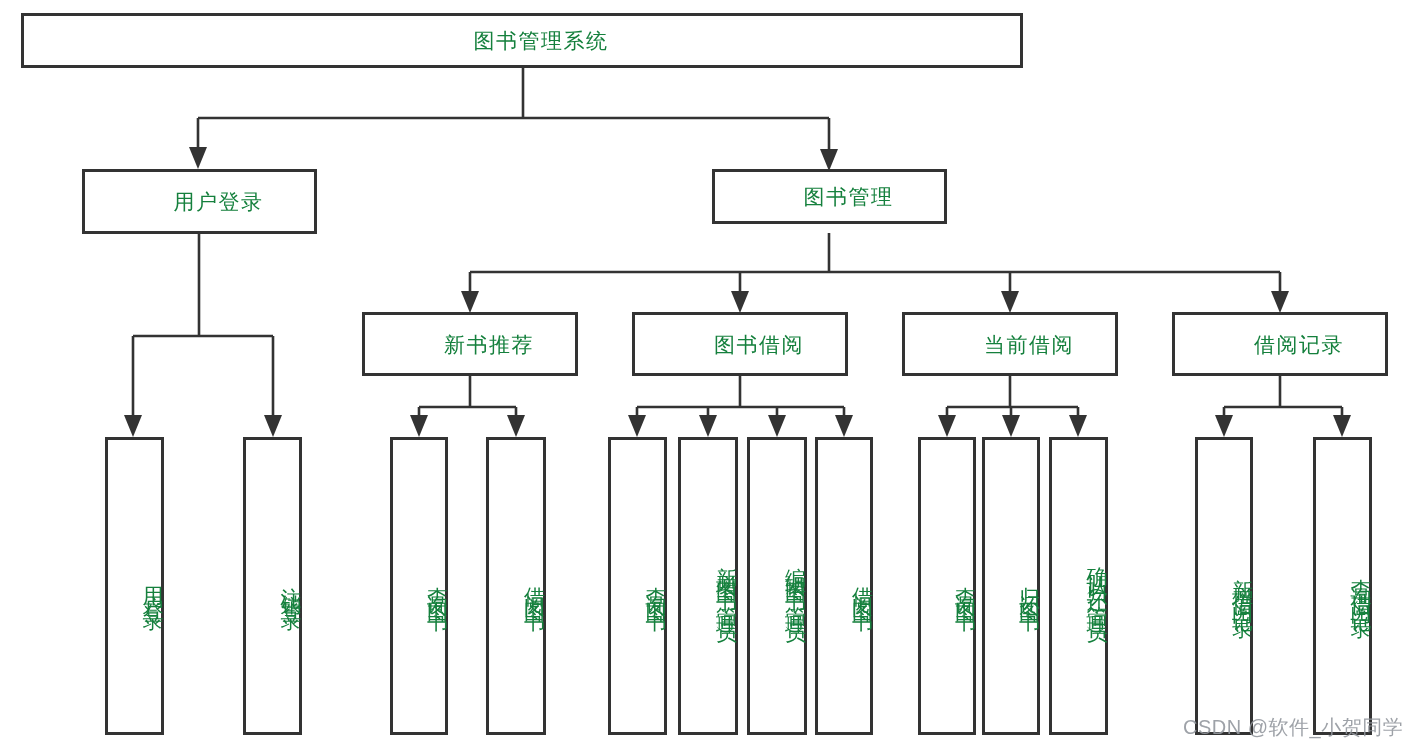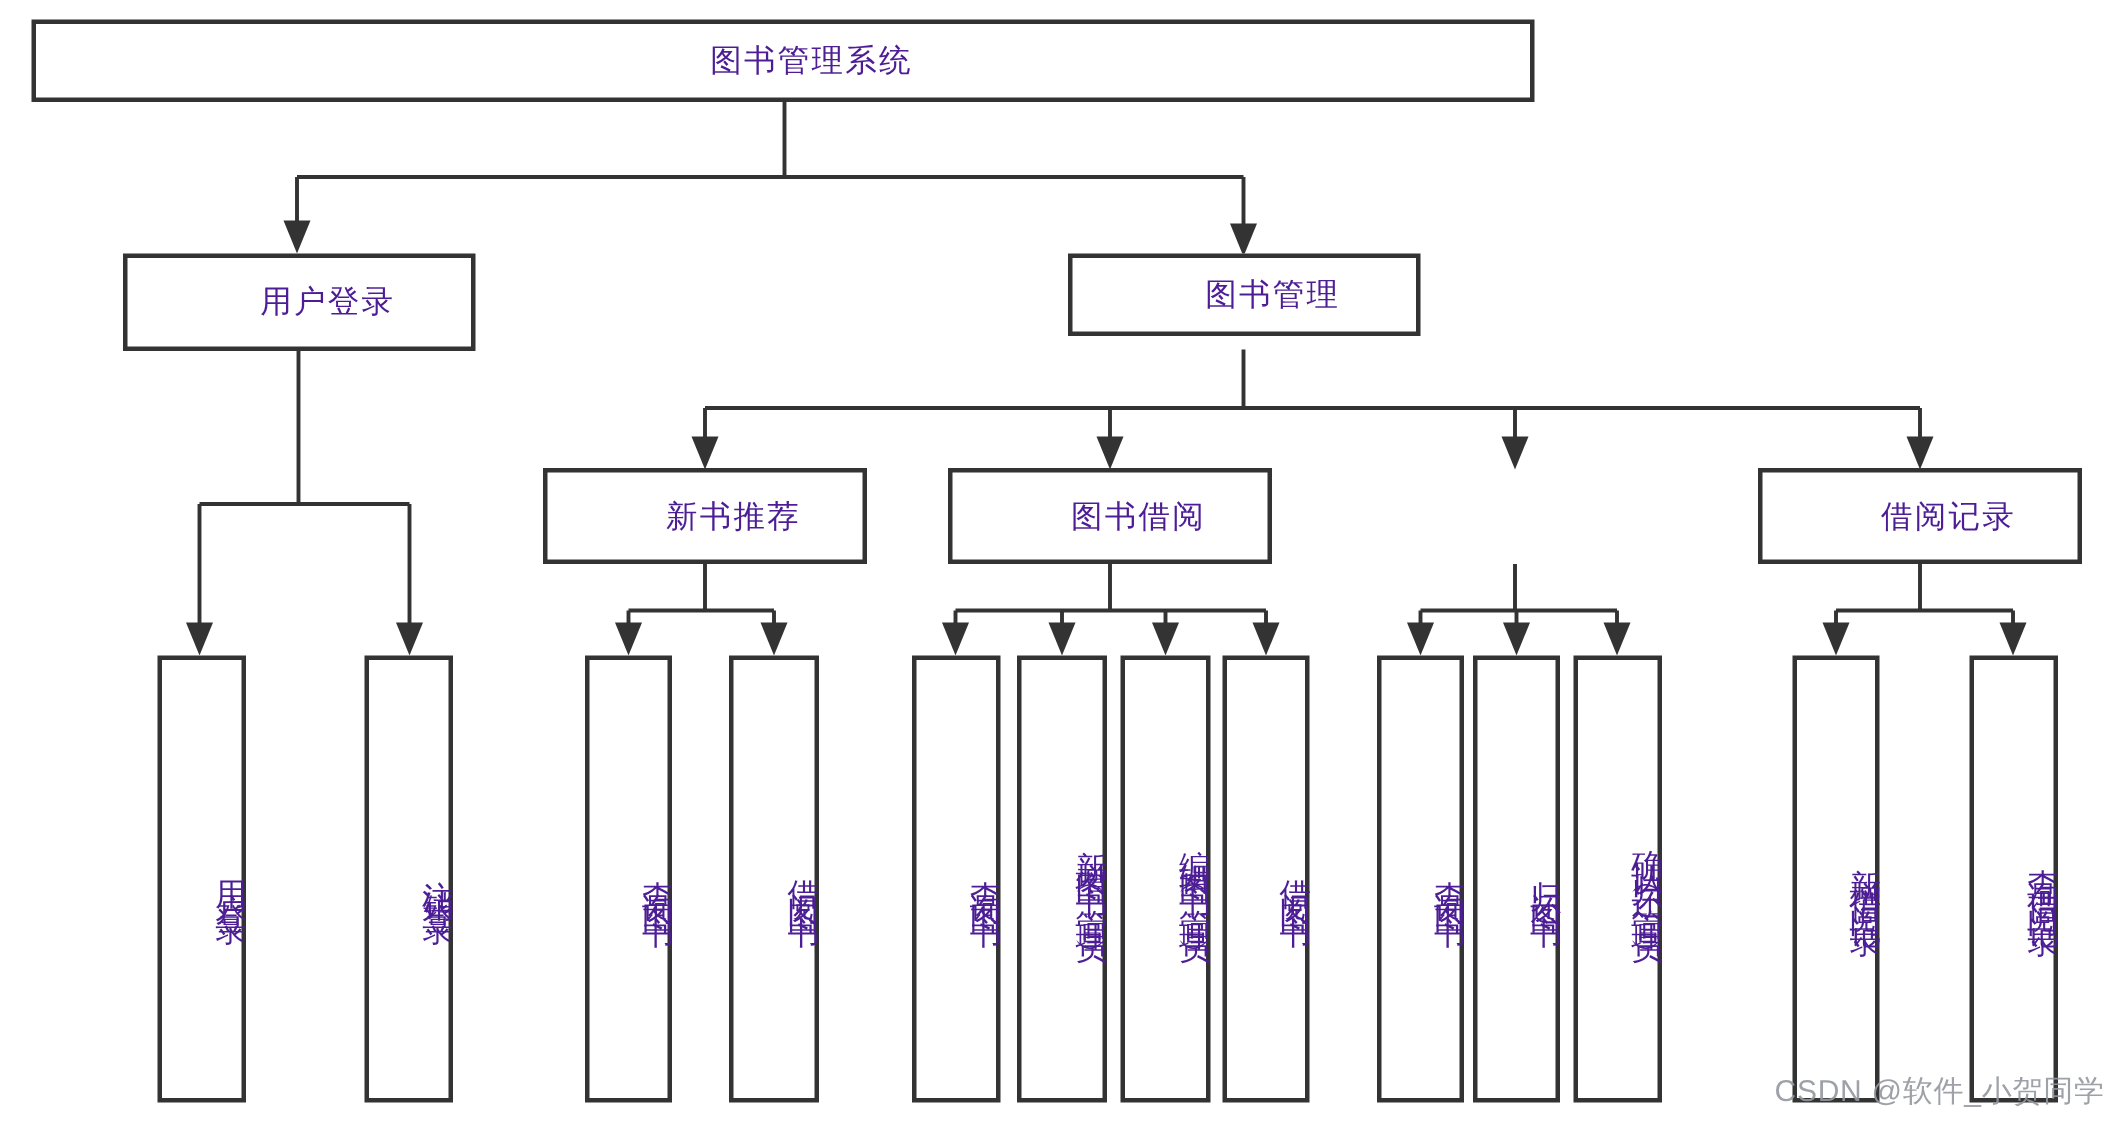--- a/index.html
+++ b/index.html
@@ -18,21 +18,21 @@
     pointer-events: none;
   }
   .node {
     position: absolute;
     box-sizing: border-box;
     border: 3px solid #333333;
     background: #ffffff;
     display: flex;
     align-items: center;
     justify-content: center;
-    color: #4c1d95;
+    color: #15803d;
     text-align: center;
     padding-left: 38px;
   }
   .node.h {
     font-size: 21px;
     letter-spacing: 1.5px;
     line-height: 1;
   }
   .node.v {
     writing-mode: vertical-rl;
@@ -92,20 +92,21 @@
     </g>
   </svg>
 
   <div class="node h" style="left:21px; top:13px; width:1002px; height:55px;">图书管理系统</div>
 
   <div class="node h" style="left:82px; top:169px; width:235px; height:65px;">用户登录</div>
   <div class="node h" style="left:712px; top:169px; width:235px; height:55px;">图书管理</div>
 
   <div class="node h" style="left:632px; top:312px; width:216px; height:64px;">图书借阅</div>
   <div class="node h" style="left:362px; top:312px; width:216px; height:64px;">新书推荐</div>
+  <div class="node h" style="left:902px; top:312px; width:216px; height:64px;">当前借阅</div>
   <div class="node h" style="left:1172px; top:312px; width:216px; height:64px;">借阅记录</div>
 
   <div class="node v" style="left:105px; top:437px; width:59px; height:298px;">用户登录</div>
   <div class="node v" style="left:243px; top:437px; width:59px; height:298px;">注销登录</div>
 
   <div class="node v" style="left:390px; top:437px; width:58px; height:298px;">查询图书</div>
   <div class="node v" style="left:486px; top:437px; width:60px; height:298px;">借阅图书</div>
 
   <div class="node v" style="left:608px; top:437px; width:59px; height:298px;">查询图书</div>
   <div class="node v" style="left:678px; top:437px; width:60px; height:298px;">新增图书（管理员）</div>

